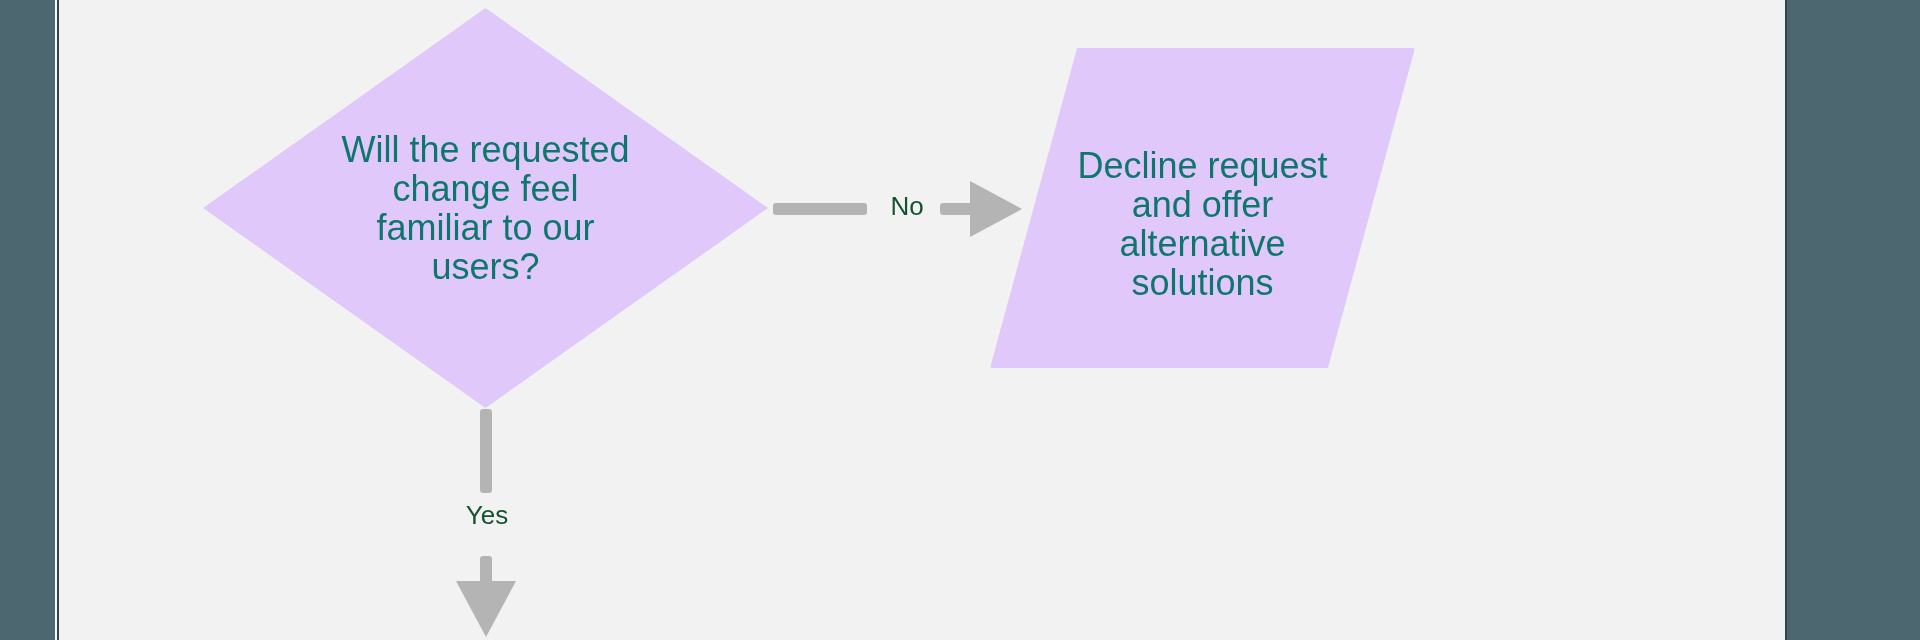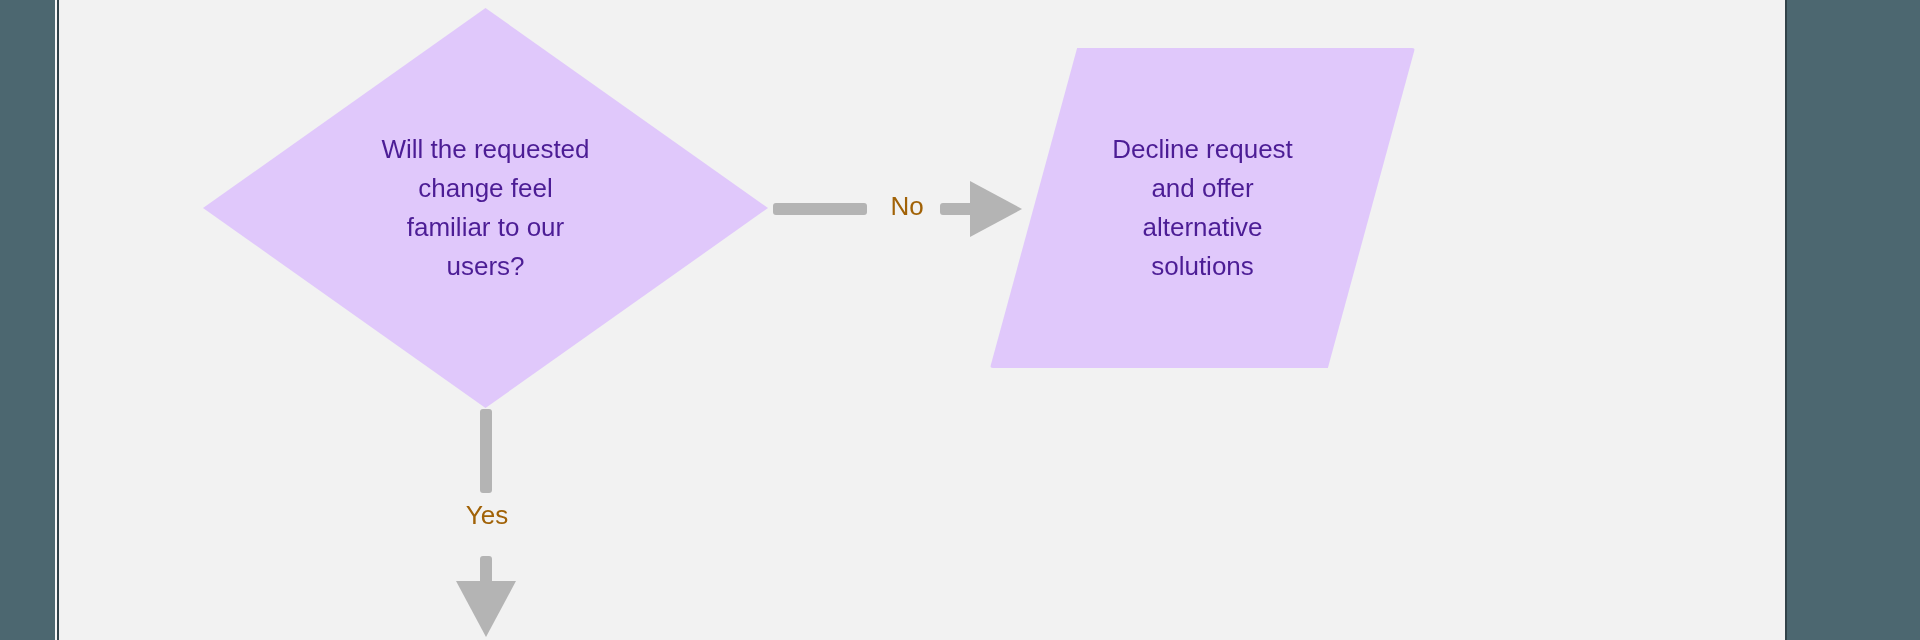--- a/index.html
+++ b/index.html
@@ -61,22 +61,22 @@
     overflow: hidden;
   }
 
   
   .node-text {
     position: absolute;
     display: flex;
     flex-direction: column;
     align-items: center;
     justify-content: center;
-    color: #4c1d95;
-    font-size: 26px;
+    color: #0f766e;
+    font-size: 36px;
     line-height: 39px;
     text-align: center;
     white-space: pre-line;
     pointer-events: none;
   }
 
   
   .diamond-wrap {
     position: absolute;
     left: 144px;   
@@ -107,35 +107,35 @@
   }
   .para-shape {
     position: absolute;
     inset: 0;
     background: #e0c8fb;
     clip-path: polygon(20.5% 0%, 100% 0%, 79.5% 100%, 0% 100%);
     border-radius: 3px;
   }
   .para-label {
     left: 931px;
-    top: 68px;
+    top: 84px;
     width: 425px;
     height: 280px;
   }
 
   
   .edge-line {
     position: absolute;
     background: #b4b4b4;
     border-radius: 3px;
   }
 
   .edge-label {
     position: absolute;
-    color: #a16207;
+    color: #14532d;
     font-size: 26px;
     line-height: 30px;
     text-align: center;
     background: transparent;
     pointer-events: none;
   }
 
   .arrow-head {
     position: absolute;
     width: 0;

